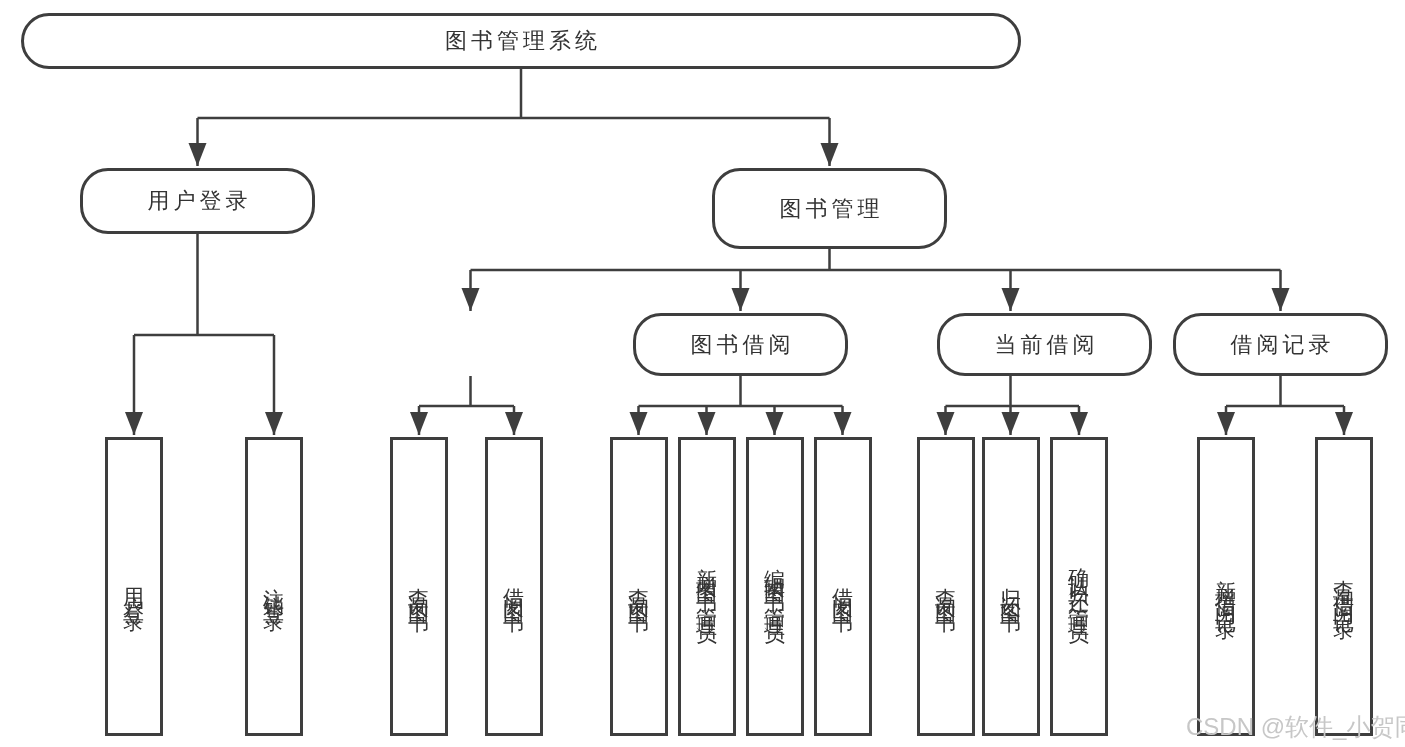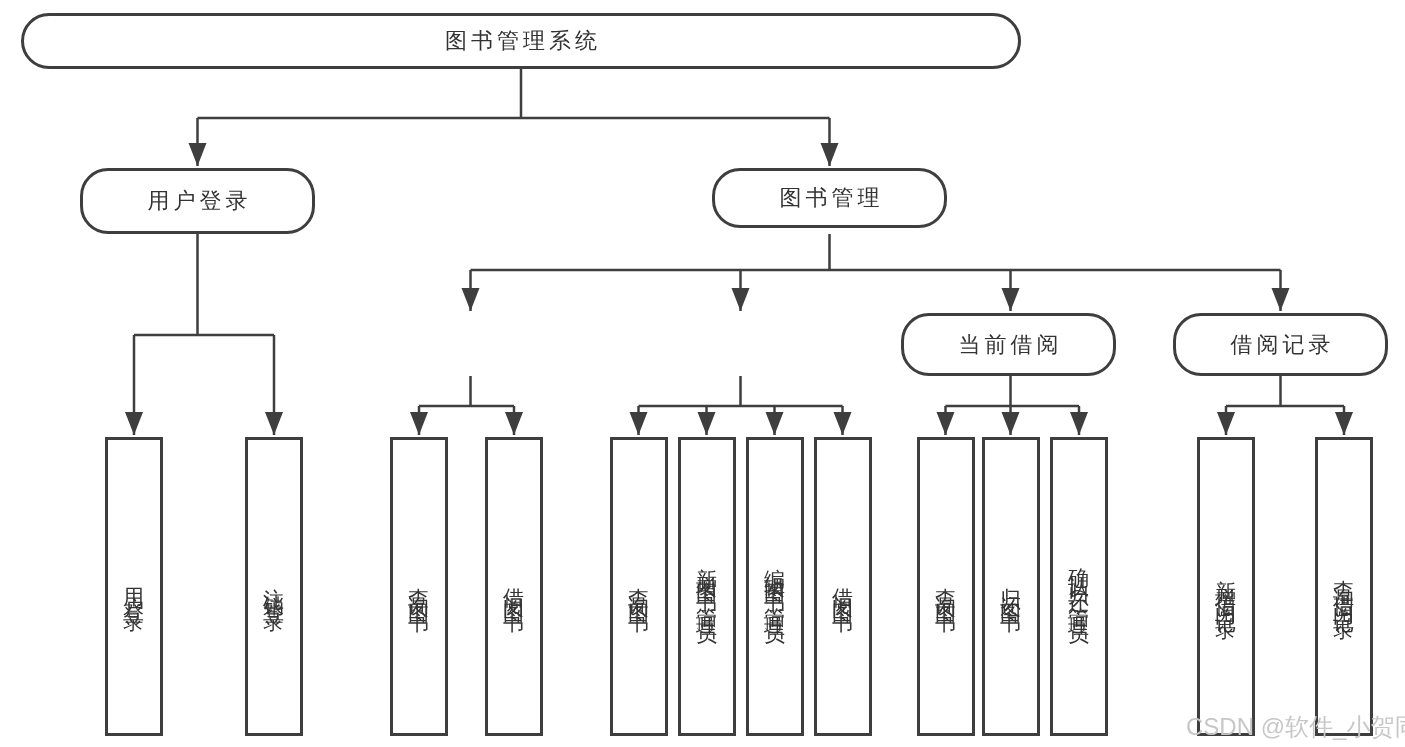--- a/index.html
+++ b/index.html
@@ -88,23 +88,24 @@
       <path d="M1010.5 406 V435" marker-end="url(#ah)"></path>
       <path d="M1079 406 V435" marker-end="url(#ah)"></path>
       <path d="M1226 406 V435" marker-end="url(#ah)"></path>
       <path d="M1344 406 V435" marker-end="url(#ah)"></path>
     </g>
   </svg>
 
   <div class="node hbox" style="left:21px;top:13px;width:1000px;height:56px">图书管理系统</div>
 
   <div class="node hbox" style="left:80px;top:168px;width:235px;height:66px">用户登录</div>
-  <div class="node hbox" style="left:712px;top:168px;width:235px;height:60px">图书管理</div>
+  <div class="node hbox" style="left:712px;top:168px;width:235px;height:81px">图书管理</div>
 
-  <div class="node hbox" style="left:901px;top:313px;width:215px;height:63px">当前借阅</div>
+  <div class="node hbox" style="left:633px;top:313px;width:215px;height:63px">图书借阅</div>
+  <div class="node hbox" style="left:937px;top:313px;width:215px;height:63px">当前借阅</div>
   <div class="node hbox" style="left:1173px;top:313px;width:215px;height:63px">借阅记录</div>
 
   <div class="node vbox" style="left:105px;top:437px;width:58px;height:299px">用户登录</div>
   <div class="node vbox" style="left:245px;top:437px;width:58px;height:299px">注销登录</div>
 
   <div class="node vbox" style="left:390px;top:437px;width:58px;height:299px">查询图书</div>
   <div class="node vbox" style="left:485px;top:437px;width:58px;height:299px">借阅图书</div>
 
   <div class="node vbox" style="left:610px;top:437px;width:58px;height:299px">查询图书</div>
   <div class="node vbox" style="left:678px;top:437px;width:58px;height:299px">新增图书（管理员）</div>

